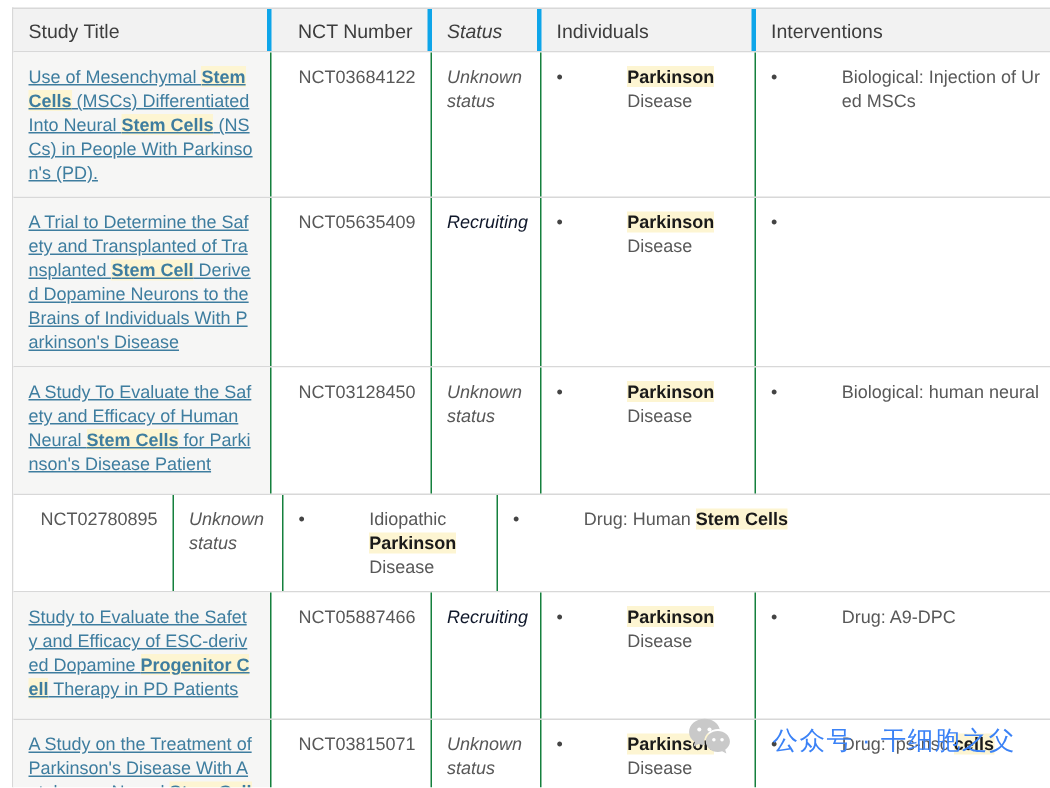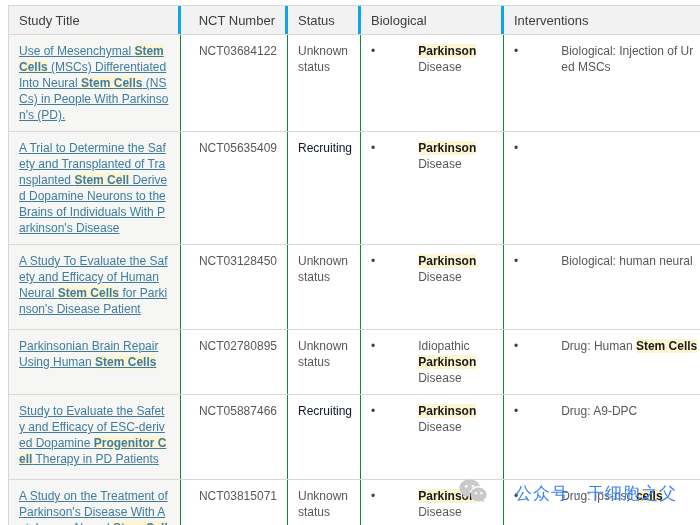--- a/index.html
+++ b/index.html
@@ -3,21 +3,21 @@
 <meta charset="utf-8">
 <style>
   html,body{margin:0;padding:0;background:#fff;}
   .page{position:relative;width:700px;height:525px;overflow:hidden;background:#fff;
         font-family:"Liberation Sans",sans-serif;}
   .tablewrap{position:absolute;left:8px;top:5px;width:863px;
              border-left:1px solid #d8d8d8;border-top:1px solid #d8d8d8;}
   .thead{display:flex;background:#f2f2f2;border-bottom:1px solid #d8d8d8;}
   .th{box-sizing:border-box;padding:7px 10px;font-size:13px;color:#3d3d3d;
       border-right:3px solid #0ea5e9;height:28px;}
-  .c1{width:172px;} .c2{width:107px;text-align:right;} .c3{width:73px;} .c4{width:143px;} .c5{width:360px;}
+  .c1{width:172px;} .c2{width:107px;text-align:right;} .c3{width:73px;font-style:italic;} .c4{width:143px;} .c5{width:360px;}
   .c5{border-right:none !important;}
   .row{display:flex;border-bottom:1px solid #d8d8d8;background:#fff;}
   .td{box-sizing:border-box;padding:8px 10px;font-size:12px;color:#585858;
       line-height:16px;border-right:1px solid #15803d;}
   .td.c1{background:#f6f6f5;}
   .title-link{color:#3e7d9f;text-decoration:underline;word-break:break-all;cursor:pointer;}
   .title-link .hl{color:#3e7d9f;}
   .hl{background:#fdf5d2;color:#1a1a1a;font-weight:bold;}
   .status-recruiting{color:#0f172a;}
   .status-unknown{color:#585858;margin-top:44px;}
@@ -31,21 +31,21 @@
 </style>
 </head>
 <body>
 
 <div class="page">
   <div class="tablewrap">
     <div class="thead">
       <div class="th c1">Study Title</div>
       <div class="th c2">NCT Number</div>
       <div class="th c3">Status</div>
-      <div class="th c4">Biological</div>
+      <div class="th c4">Individuals</div>
       <div class="th c5">Interventions</div>
     </div>
     <div id="rows">
         <div class="row" style="min-height: 86px;">
           <div class="td c1"><a class="title-link"><span>Use of Mesenchymal </span><span class="hl">Stem Cells</span><span> (MSCs) Differentiated Into Neural </span><span class="hl">Stem Cells</span><span> (NSCs) in People With Parkinson's (PD).</span></a></div>
           <div class="td c2">NCT03684122</div>
           <div class="td c3"><span class="status-unknown">Unknown status</span></div>
           <div class="td c4">
             <div class="li">
               <span class="bullet">•</span>
@@ -87,21 +87,20 @@
             </div>
           </div>
           <div class="td c5">
             <div class="li">
               <span class="bullet">•</span>
               <div class="li-text"><span>Biological: human neural</span></div>
             </div>
           </div>
         </div>
         <div class="row" style="min-height: 54px;">
-          <div class="td c1"><a class="title-link"><span>Parkinsonian Brain Repair Using Human </span><span class="hl">Stem Cells</span></a></div>
           <div class="td c2">NCT02780895</div>
           <div class="td c3"><span class="status-unknown">Unknown status</span></div>
           <div class="td c4">
             <div class="li">
               <span class="bullet">•</span>
               <div class="li-text"><span>Idiopathic </span><span class="hl">Parkinson</span><span> Disease</span></div>
             </div>
           </div>
           <div class="td c5">
             <div class="li">

